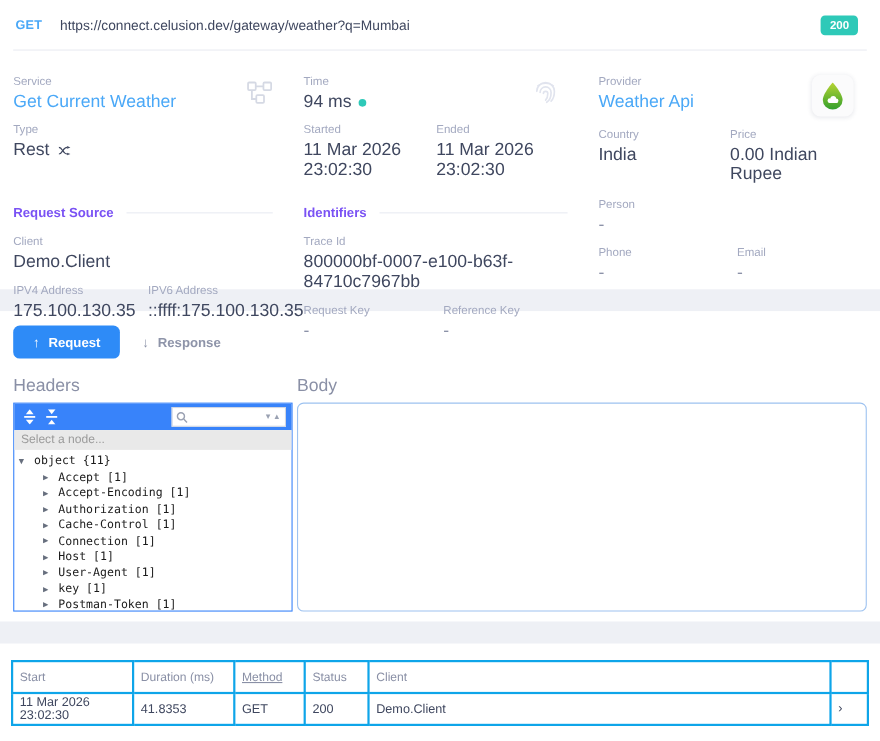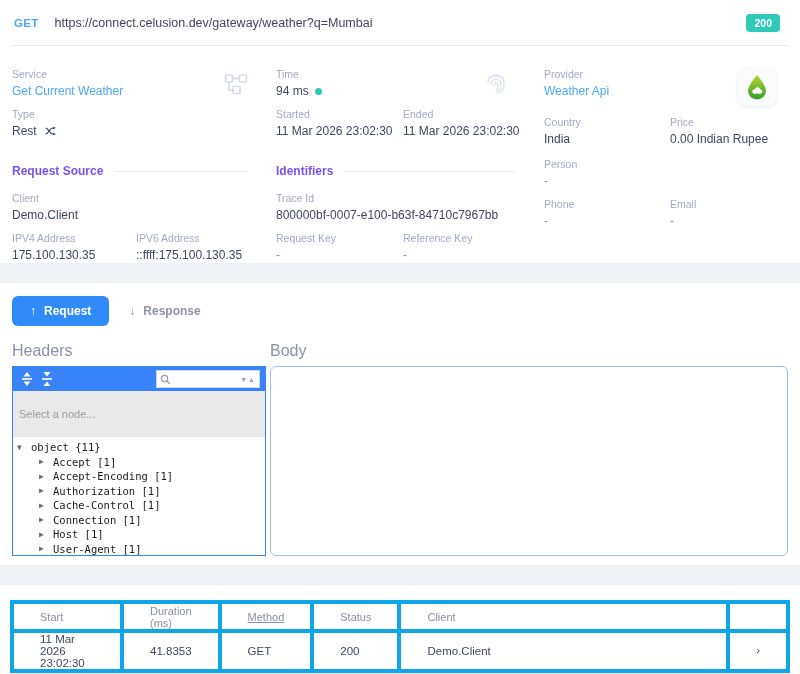--- a/index.html
+++ b/index.html
@@ -23,21 +23,21 @@
   .badge { margin-left:auto; background:#2ec9b8; color:#fff; font-size:10.5px; font-weight:600; padding:3px 8px; border-radius:4px; margin-right:8px; }
 
   
   .detail-grid { display:flex; margin-top:22px; }
   .dcol-1 { width:264px; }
   .dcol-2 { width:268px; }
   .dcol-3 { flex:1; }
   .frow { display:flex; align-items:flex-start; margin-bottom:10px; min-height:30px; }
   .field { }
   .flabel { color:#a3a9c0; font-size:10.5px; margin-bottom:4px; }
-  .fvalue { color:#3f475f; font-size:12px; }
+  .fvalue { color:#3f475f; font-size:16px; }
   .fvalue.link { color:#4aa8f7; cursor:pointer; }
   .w127 { width:127px; } .w124 { width:124px; } .w126 { width:126px; }
   .dash { color:#8c92a8; }
 
   .sec-heading-row { display:flex; align-items:center; margin:6px 0 14px 0; }
   .sec-heading { color:#7a52f4; font-size:12px; font-weight:700; white-space:nowrap; }
   .h-line { flex:1; height:1px; background:#e9ebf2; margin-left:12px; }
   .mr28 { margin-right:28px; } .mr12 { margin-right:4px; }
 
   .sitemap-wrap { margin-left:auto; margin-right:28px; margin-top:4px; }
@@ -60,33 +60,33 @@
   .plabel-headers { width:258px; }
 
   .panels { display:flex; }
   
   .tree-panel { width:254px; height:190px; border:1px solid #3883fa; background:#fff; margin-right:4px; display:flex; flex-direction:column; }
   .tree-toolbar { background:#3883fa; height:24px; display:flex; align-items:center; padding:0 5px; flex:none; }
   .tb-icon { width:18px; height:18px; display:flex; align-items:center; justify-content:center; cursor:pointer; margin-right:2px; }
   .search-box { margin-left:auto; background:#fff; border:1px solid #d0d6e2; height:18px; width:104px; display:flex; align-items:center; padding:0 3px; }
   .search-input { border:none; outline:none; flex:1; width:40px; font-size:10px; font-family:"Liberation Sans",sans-serif; }
   .search-arrows { color:#9aa1b2; font-size:7px; letter-spacing:1px; cursor:pointer; }
-  .select-node-bar { background:#e9e9e9; color:#9b9b9b; font-size:11px; padding:17px 6px; flex:none; cursor:pointer; }
+  .select-node-bar { background:#e9e9e9; color:#9b9b9b; font-size:11px; padding:3px 6px; flex:none; cursor:pointer; }
   .tree-body { flex:1; overflow:hidden; padding:3px 4px; font-family:"DejaVu Sans Mono", monospace; font-size:10.5px; color:#1a1a1a; }
   .tree-row { display:flex; align-items:center; height:14.5px; white-space:nowrap; }
   .tree-row.child { padding-left:22px; }
   .tri { font-size:8px; color:#676f7e; width:14px; flex:none; cursor:pointer; }
   .tree-label { }
 
   
   .body-panel { flex:1; height:190px; border:1px solid #9dc2f0; border-radius:6px; background:#fff; }
 
   
   .history-table { width:100%; border-collapse:collapse; margin-top:15px; }
-  .history-table th, .history-table td { border:4px solid #0ea5e9; text-align:left; padding:0 26px; height:29px; font-weight:normal; }
+  .history-table th, .history-table td { border:2px solid #0ea5e9; text-align:left; padding:0 6px; height:29px; font-weight:normal; }
   .history-table th { color:#8a90a6; font-size:11px; }
   .history-table td { color:#3f475f; font-size:11.5px; }
   .col-start { width:110px; } .col-dur { width:92px; } .col-method { width:64px;text-decoration:underline; } .col-status { width:58px; } .col-chev { width:34px; }
   .td-status { color:#2ec9b8; }
   .row-chev { color:#b6bac8; font-size:15px; text-align:center; cursor:pointer; line-height:1; }
 
   svg { display:block; }
 </style>
 </head>
 <body>

